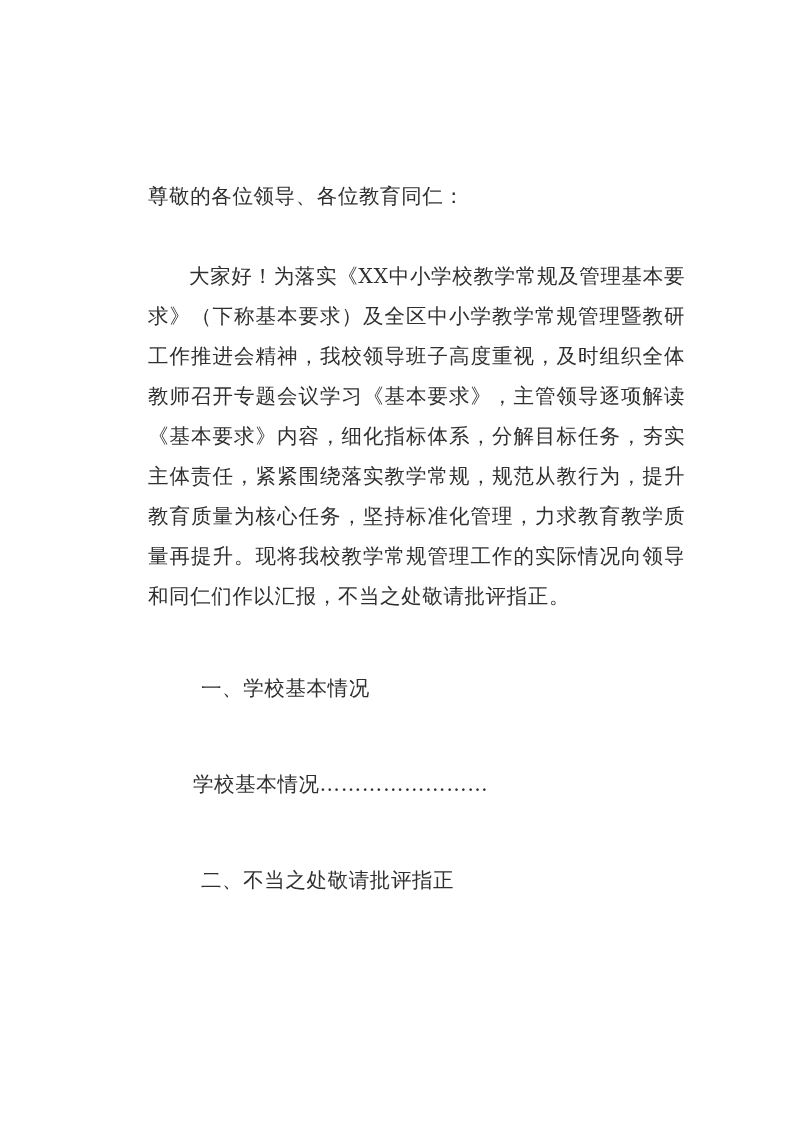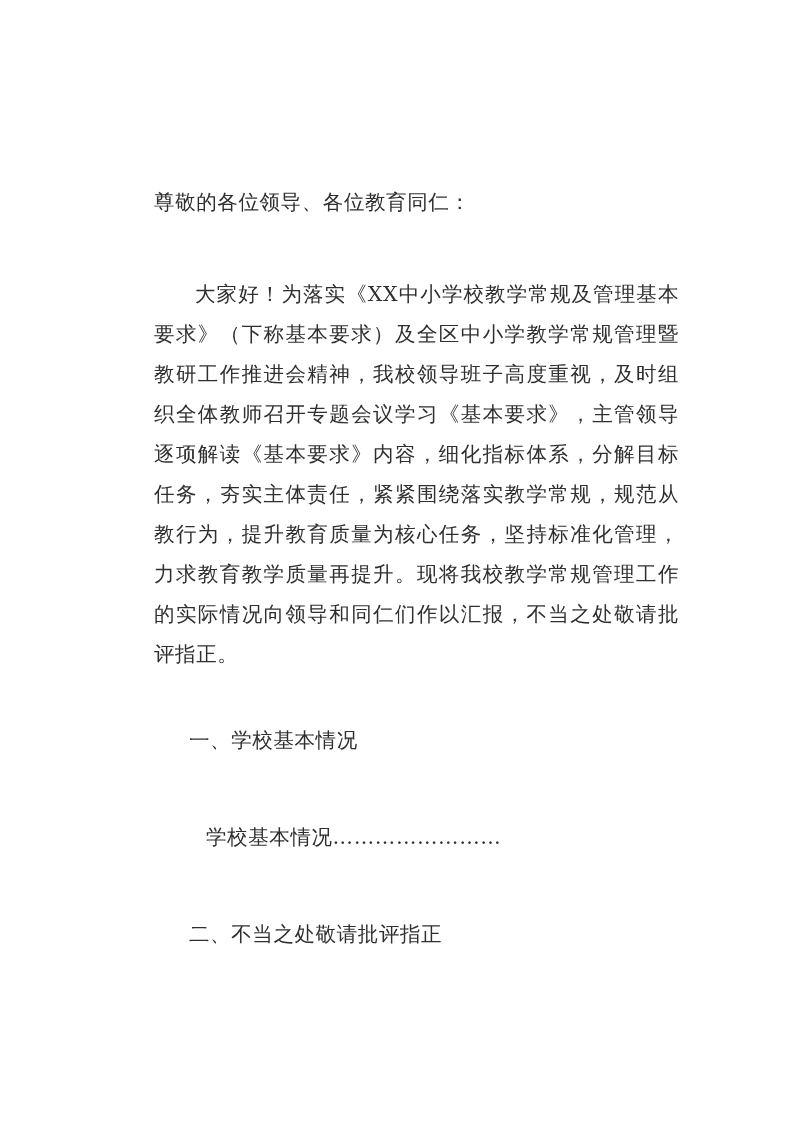--- a/index.html
+++ b/index.html
@@ -30,47 +30,47 @@
     width: 537px;
   }
 
   .para {
     font-size: 20.5px;
     line-height: 40px;
     letter-spacing: 0.6px;
     text-align: justify;
     text-justify: inter-character;
     color: #2f2f2f;
-    margin: 6px;
+    margin: 0;
     word-break: break-all;
   }
 
   .indent {
     text-indent: 2em;
   }
 
   .heading {
     font-size: 20.5px;
     line-height: 40px;
     letter-spacing: 0.6px;
     color: #2f2f2f;
-    margin: 0;
+    margin: 12px;
     text-indent: 2em;
     white-space: nowrap;
     font-family: Liberation Serif, serif;
   }
 
   .blockspace { height: 40px; }
 
   .ellipsis-line {
     font-size: 20.5px;
     line-height: 40px;
     letter-spacing: 0.6px;
     color: #2f2f2f;
-    margin: 17px;
+    margin: 4px;
     text-indent: 2em;
     white-space: nowrap;
   }
 </style>
 </head>
 <body>
 
 <div class="page">
   <div class="doc-body">
 

